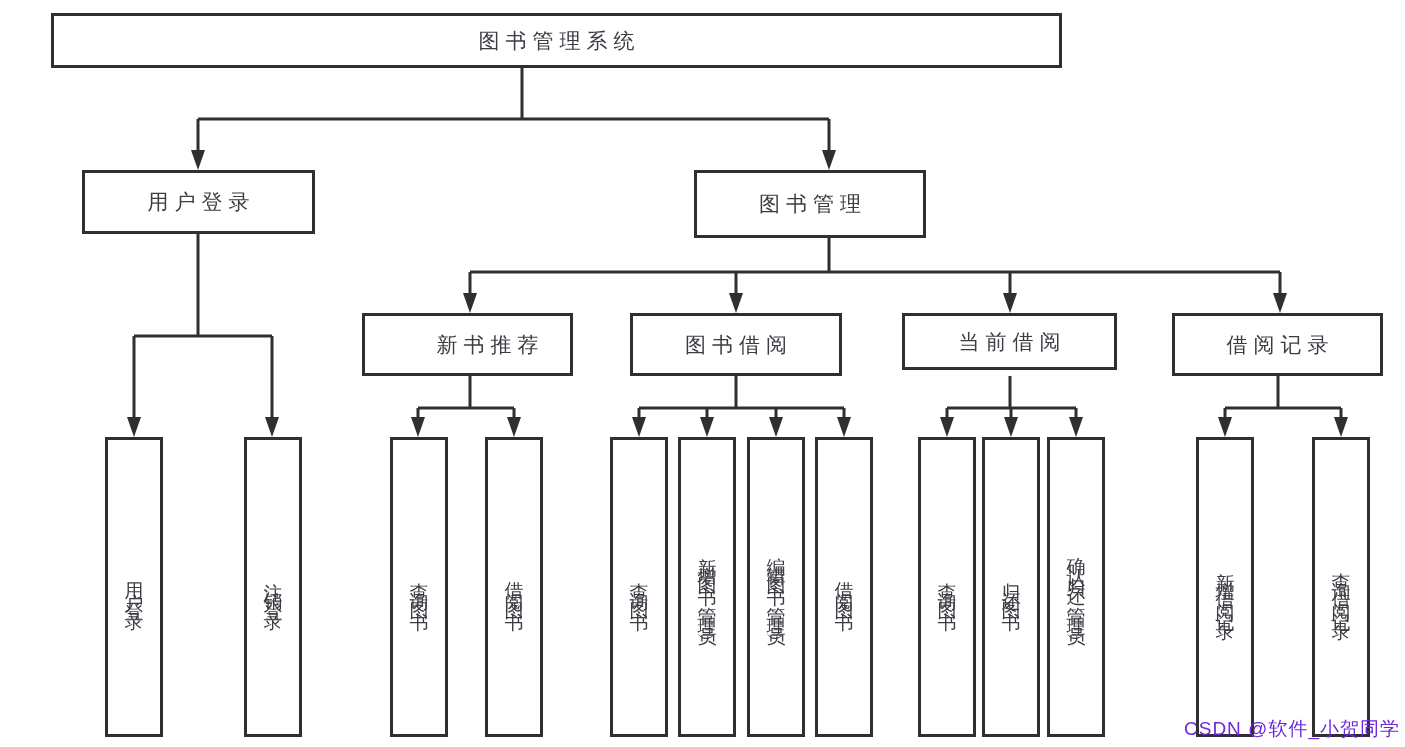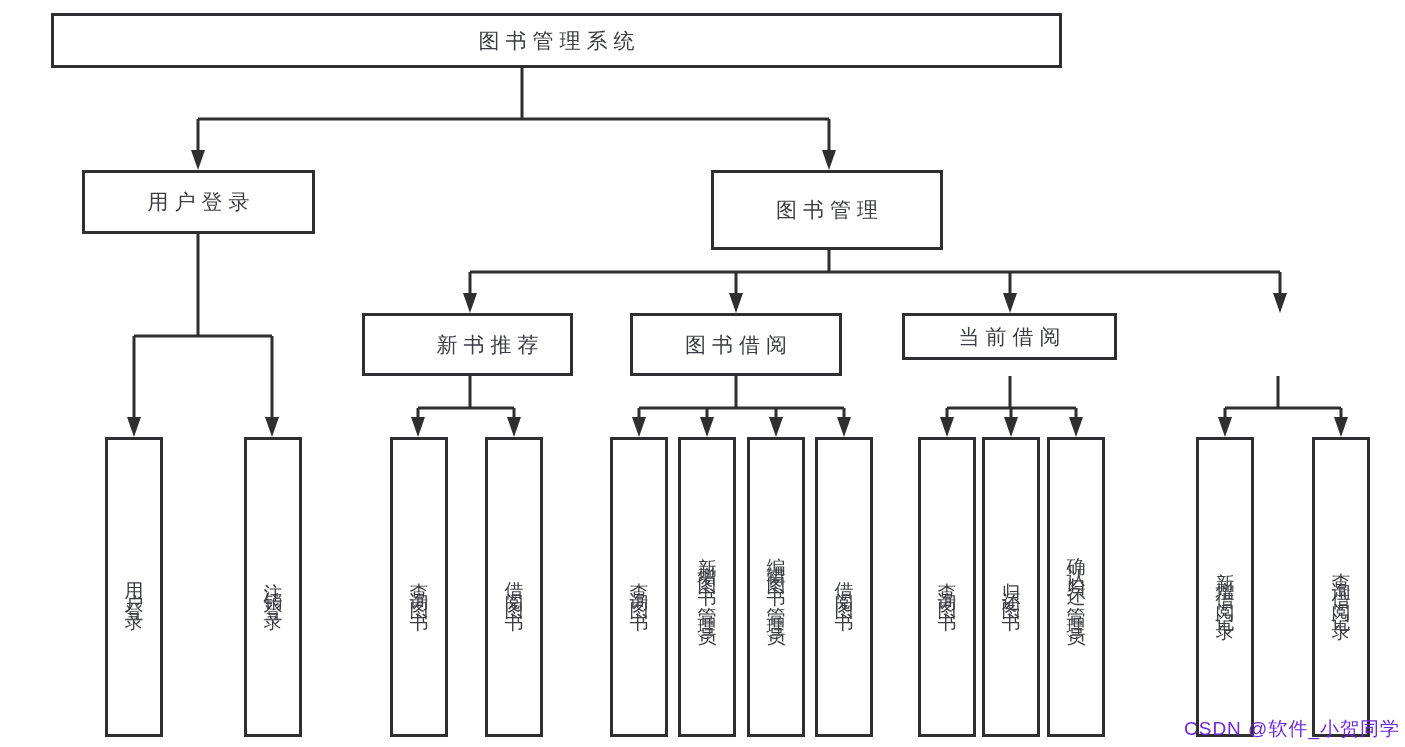--- a/index.html
+++ b/index.html
@@ -100,25 +100,26 @@
       <polygon points="1004,417 1018,417 1011,437"></polygon>
       <polygon points="1069,417 1083,417 1076,437"></polygon>
       <polygon points="1218,417 1232,417 1225,437"></polygon>
       <polygon points="1334,417 1348,417 1341,437"></polygon>
     </g>
   </svg>
 
   <div class="hnode" style="left:12px; top:13px; width:1011px; height:55px;margin-left:39px;">图书管理系统</div>
 
   <div class="hnode" style="left:82px; top:170px; width:233px; height:64px;">用户登录</div>
-  <div class="hnode" style="left:711px; top:170px; width:232px; height:80px;">图书管理</div>
+  <div class="hnode" style="left:694px; top:170px; width:232px; height:68px;">图书管理</div>
 
   <div class="hnode" style="left:362px; top:313px; width:211px; height:63px;padding-left:40px;">新书推荐</div>
   <div class="hnode" style="left:630px; top:313px; width:212px; height:63px;">图书借阅</div>
-  <div class="hnode" style="left:902px; top:313px; width:215px; height:47px;">当前借阅</div>
+  <div class="hnode" style="left:902px; top:313px; width:215px; height:57px;">当前借阅</div>
+  <div class="hnode" style="left:1172px; top:313px; width:211px; height:63px;">借阅记录</div>
 
   <div class="vnode" style="left:105px;">
     <span class="vtext">用户登录</span>
   </div>
   <div class="vnode" style="left:244px;">
     <span class="vtext">注销登录</span>
   </div>
 
   <div class="vnode" style="left:390px;">
     <span class="vtext">查询图书</span>

